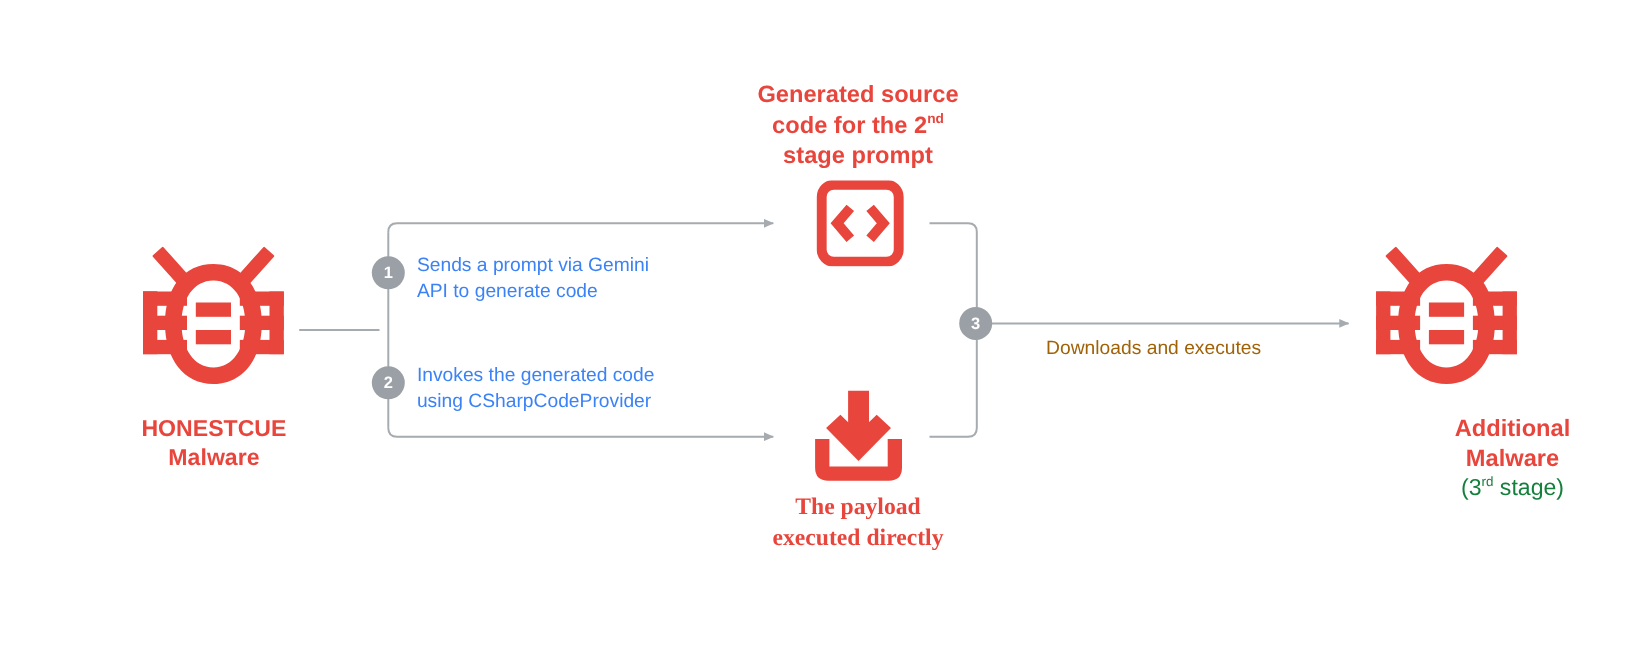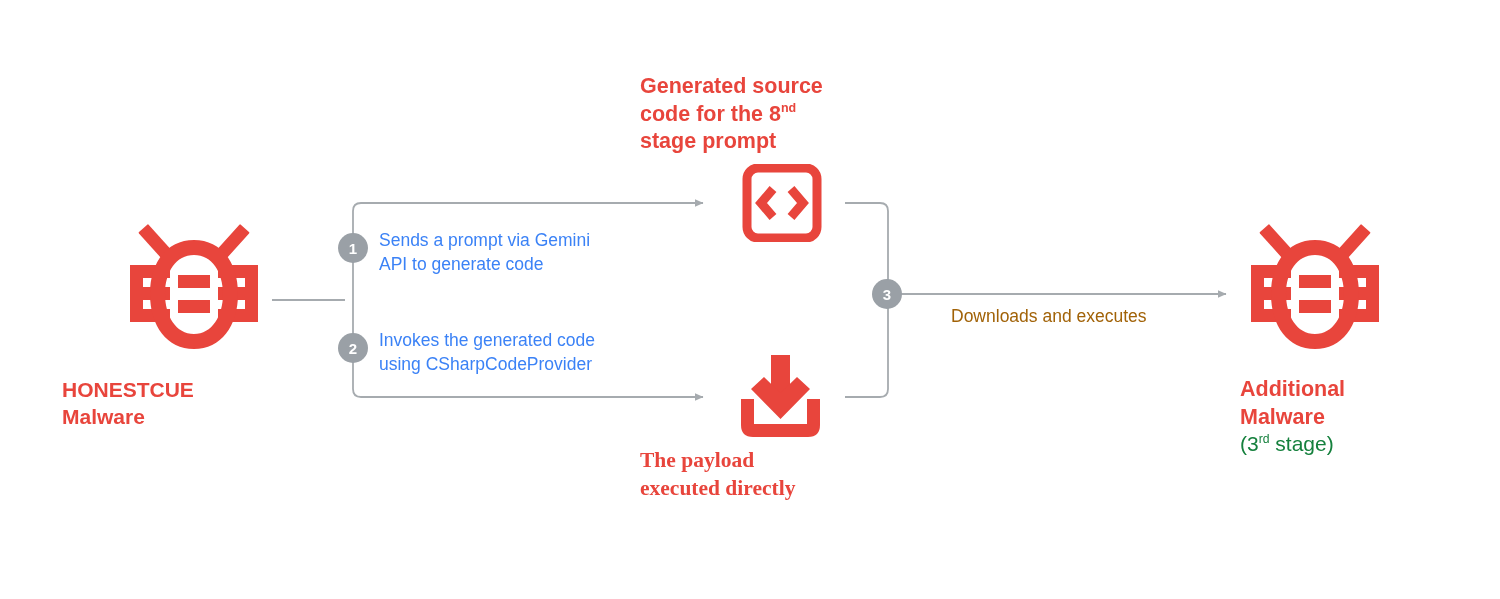--- a/index.html
+++ b/index.html
@@ -65,20 +65,21 @@
     top: 305px;
     color: #a16207;
     font-size: 17.5px;
     line-height: 1.35;
     white-space: nowrap;
   }
 
   
   .node-label {
     position: absolute;
+    text-align: center;
     line-height: 1.28;
   }
   .label-red {
     color: #e8453c;
     font-weight: 700;
   }
 
   #honestcue-label {
     left: 62px;
     top: 377px;
@@ -190,21 +191,21 @@
   <div class="step-text" id="step-text-2">Invokes the generated code
 using CSharpCodeProvider</div>
 
   <div class="badge" id="badge-3">
     <span>3</span>
   </div>
   <div id="downloads-label">Downloads and executes</div>
 
   <div class="node-label label-red" id="generated-code-label">
     <div>Generated source</div>
-    <div><span>code for the 8</span><sup>nd</sup></div>
+    <div><span>code for the 2</span><sup>nd</sup></div>
     <div>stage prompt</div>
   </div>
 
   <div class="icon-box" id="code-icon">
     <svg viewBox="0 0 80 78" width="80" height="78" xmlns="http://www.w3.org/2000/svg">
       <rect x="5" y="4" width="70" height="70" rx="11" ry="11" fill="none" stroke="#e8453c" stroke-width="9"></rect>
       <path d="M31 25 L19 39 L31 53" fill="none" stroke="#e8453c" stroke-width="9" stroke-linecap="butt" stroke-linejoin="miter"></path>
       <path d="M49 25 L61 39 L49 53" fill="none" stroke="#e8453c" stroke-width="9" stroke-linecap="butt" stroke-linejoin="miter"></path>
     </svg>
   </div>

